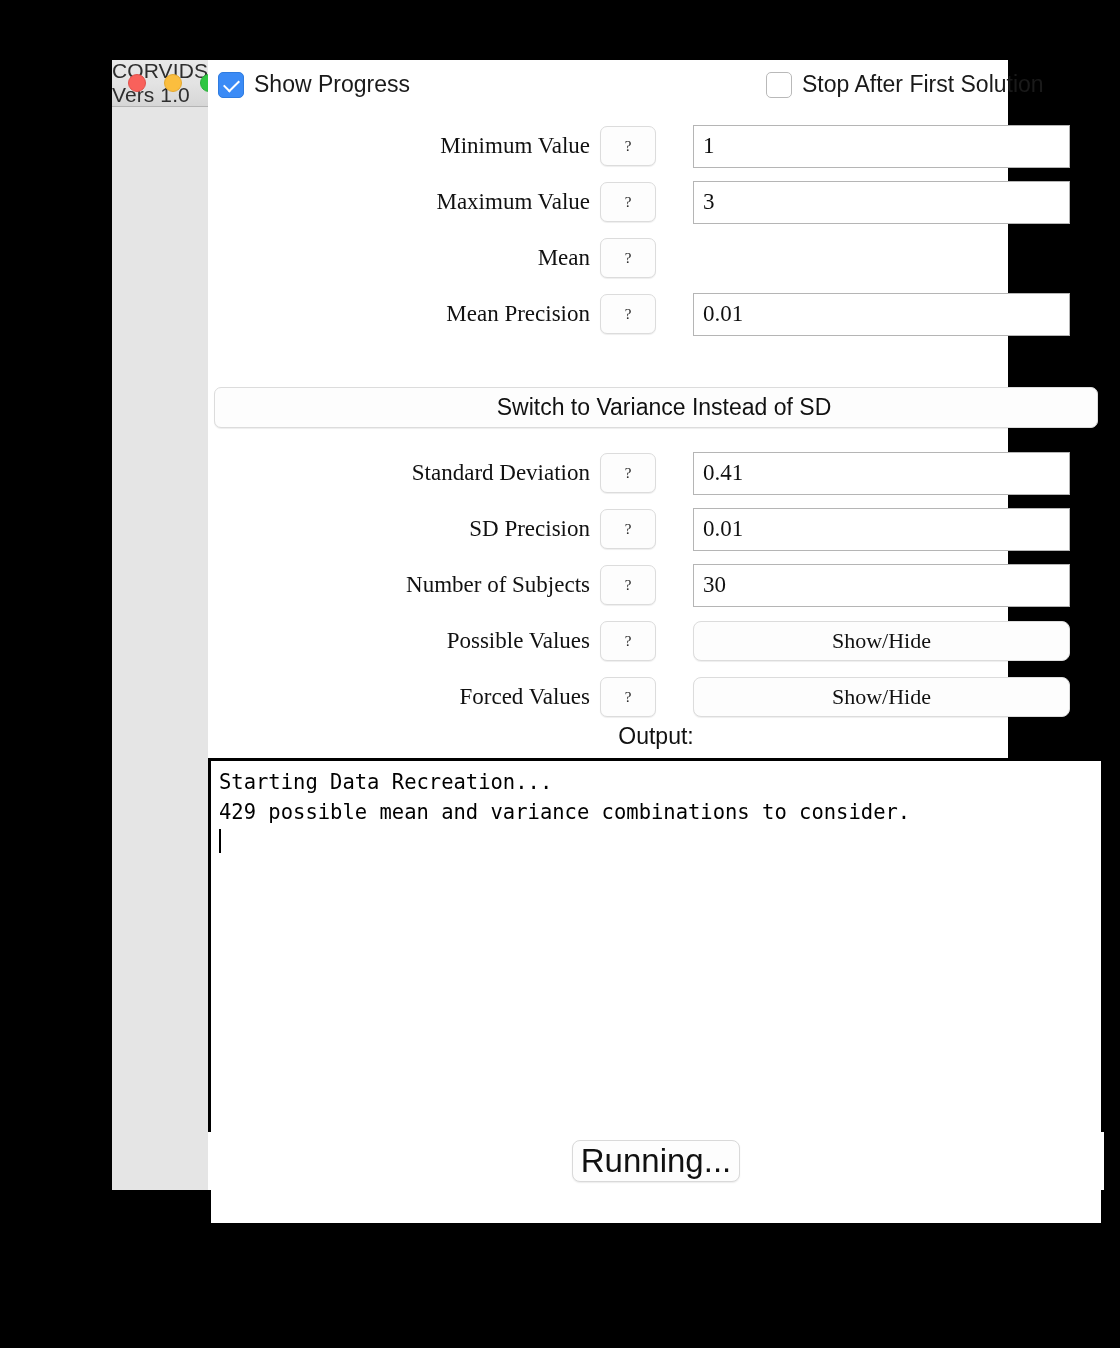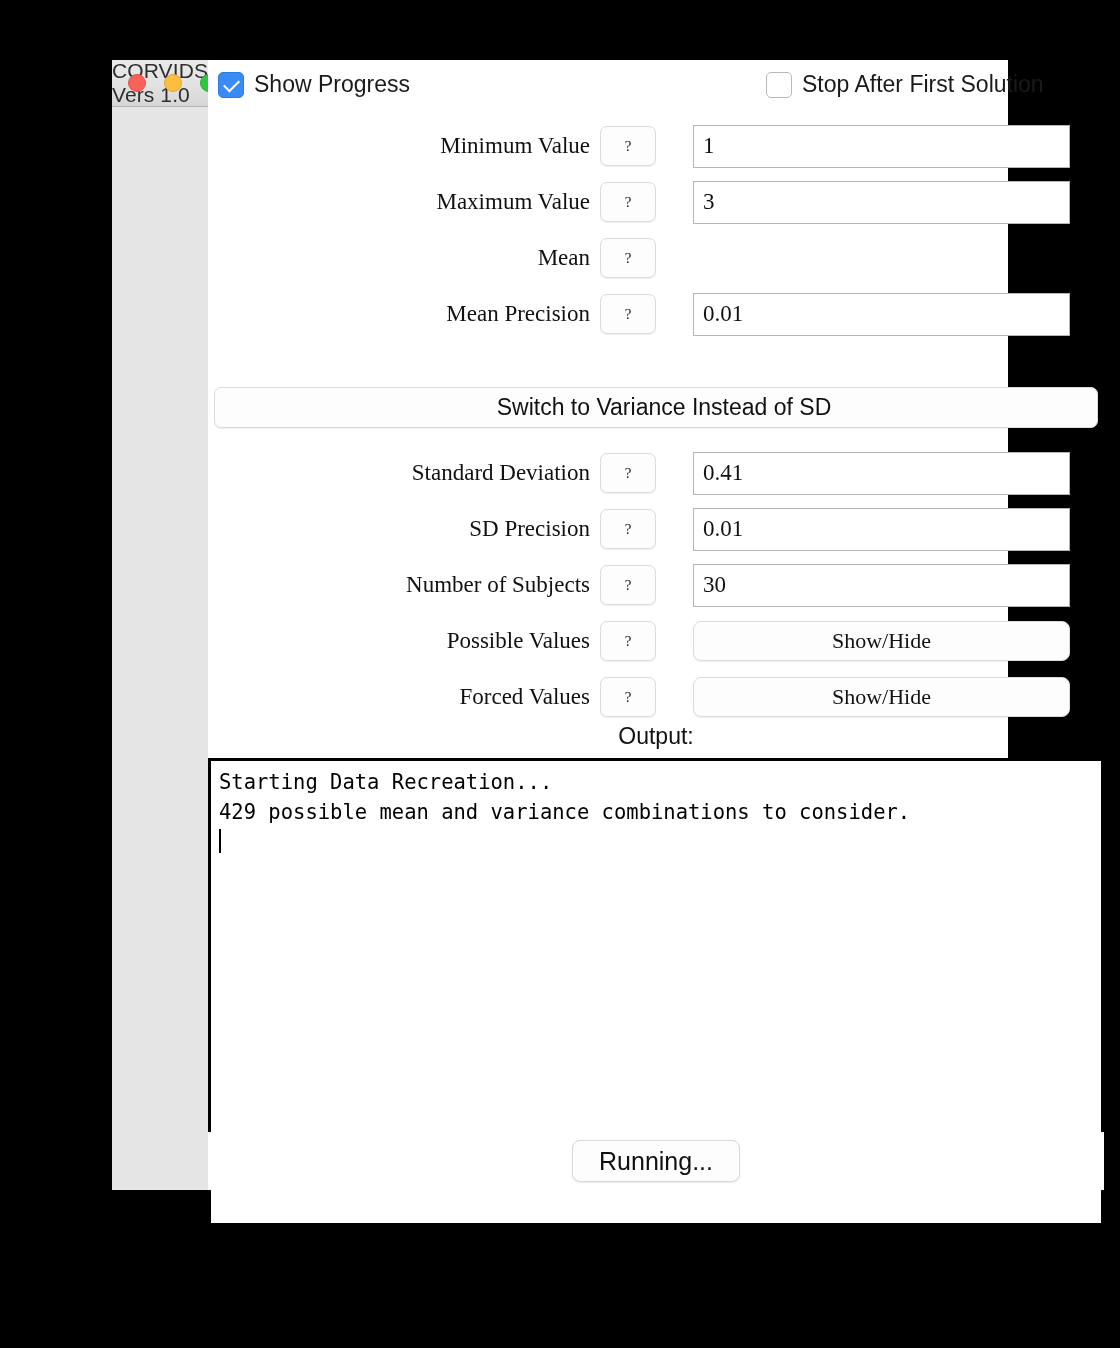--- a/index.html
+++ b/index.html
@@ -227,21 +227,21 @@
     display: flex;
     align-items: center;
     justify-content: center;
   }
   #run-btn {
     width: 168px; height: 42px;
     background: #fdfdfd;
     border: 1px solid #d9d9d9;
     border-radius: 8px;
     box-shadow: 0 1px 1.5px rgba(0,0,0,0.08);
-    font-size: 25px;
+    font-size: 33px;
     color: #111111;
     display: flex;
     align-items: center;
     justify-content: center;
     cursor: default;
   }
 </style>
 </head>
 <body>
 

